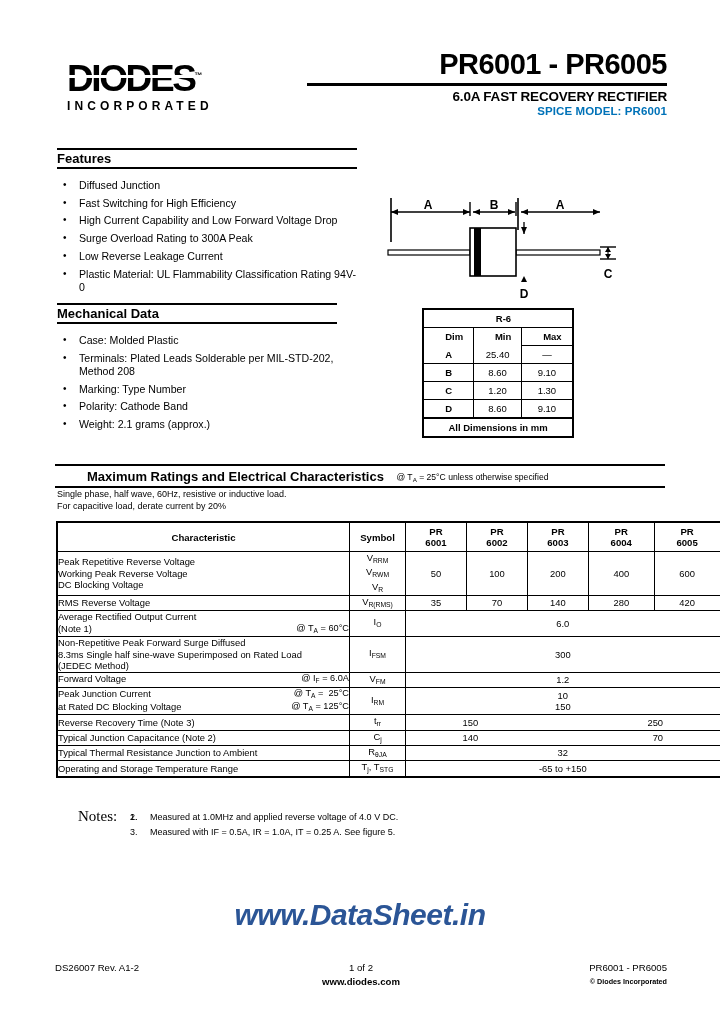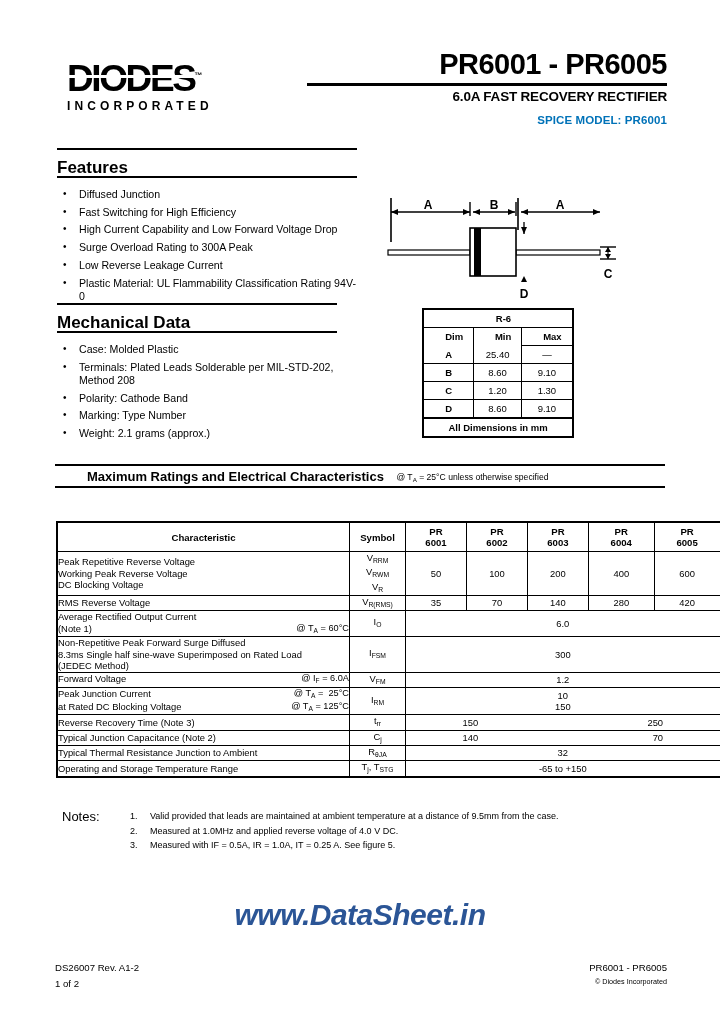--- a/index.html
+++ b/index.html
@@ -88,35 +88,35 @@
   .subtitle {
     font-size: 13.5px;
     font-weight: bold;
     letter-spacing: -0.2px;
     line-height: 16px;
   }
   .spice {
     font-size: 11.5px;
     font-weight: bold;
     color: #0072b8;
-    margin-top: 9px;
+    margin-top: 0;
     letter-spacing: 0.1px;
   }
 
   
   .section {
     position: absolute;
   }
   .sec-head {
-    font-size: 17px;
+    font-size: 13px;
     font-weight: bold;
     padding-bottom: 1px;
     border-top: 2px solid #000;
     border-bottom: 2px solid #000;
-    padding-top: 10px;
+    padding-top: 1px;
     line-height: 15px;
   }
 
   ul.bullets {
     list-style: none;
     margin: 10px 0 0 0;
     padding: 0;
   }
   ul.bullets li {
     position: relative;
@@ -253,22 +253,23 @@
   
   .notes {
     position: absolute;
     left: 62px; top: 810px;
     width: 600px;
     font-size: 9px;
     line-height: 13.5px;
   }
   .notes .nlabel {
     position: absolute;
-    left: 0; top: 0;
-    font-size: 13px;
+    left: 16px; top: 0;
+    font-size: 15px;
+    font-family: Liberation Serif, serif;
   }
   .notes ol {
     margin: 0 0 0 68px;
     padding: 0;
     list-style: none;
   }
   .notes ol li {
     position: relative;
     padding-left: 20px;
     margin-bottom: 1px;
@@ -293,26 +294,26 @@
 
   
   .footer {
     position: absolute;
     left: 55px; top: 962px;
     width: 612px;
     font-size: 9.6px;
   }
   .footer .f-left { position: absolute; left: 0; top: 0; }
   .footer .f-center {
-    position: absolute; left: 0; top: 16px;
-    width: 612px; text-align: left;
+    position: absolute; left: 0; top: 0;
+    width: 612px; text-align: center;
   }
   .footer .f-center .url { font-weight: bold; display: block; margin-top: 3px; }
   .footer .f-right { position: absolute; right: 0; top: 0; text-align: right; }
-  .footer .f-right .copy { font-size: 7.2px; display: block; margin-top: 4px; }
+  .footer .f-right .copy { font-size: 7.2px; display: block; margin-top: 4px; font-weight: bold; }
 </style>
 </head>
 <body>
 
 <div class="page">
 
   <div class="header">
     <div class="logo-block">
       <div class="logo-word">
         <span>DIODES</span><span class="tm">™</span>
@@ -339,22 +340,22 @@
       <li>Low Reverse Leakage Current</li>
       <li>Plastic Material: UL Flammability Classification Rating 94V-0</li>
     </ul>
   </div>
 
   <div class="section" style="left:57px; top:303px; width:280px;">
     <div class="sec-head">Mechanical Data</div>
     <ul class="bullets">
       <li>Case: Molded Plastic</li>
       <li>Terminals: Plated Leads Solderable per MIL-STD-202, Method 208</li>
+      <li>Marking: Type Number</li>
       <li>Polarity: Cathode Band</li>
-      <li>Marking: Type Number</li>
       <li>Weight: 2.1 grams (approx.)</li>
     </ul>
   </div>
 
   <div class="pkg">
     <svg width="250" height="115" viewBox="0 0 250 115">
 
       <line x1="13" y1="8" x2="13" y2="52" stroke="#000" stroke-width="1.6"></line>
       <line x1="92" y1="12" x2="92" y2="26" stroke="#000" stroke-width="1.4"></line>
       <line x1="138" y1="12" x2="138" y2="26" stroke="#000" stroke-width="1.4"></line>
@@ -428,20 +429,24 @@
     </tr>
     <tr>
       <td colspan="3" class="allrow">All Dimensions in mm</td>
     </tr>
   </tbody>
     </table>
 
   <div class="ratings-head">
     <span class="rt-title">Maximum Ratings and Electrical Characteristics</span>
     <span class="rt-cond">@ T<sub>A</sub> = 25°C unless otherwise specified</span>
+  </div>
+  <div class="cond-note">
+    <div>Single phase, half wave, 60Hz, resistive or inductive load.</div>
+    <div>For capacitive load, derate current by 20%</div>
   </div>
 
   <table class="main">
     <colgroup>
       <col style="width:240px">
       <col style="width:46px">
       <col style="width:50px">
       <col style="width:50px">
       <col style="width:50px">
       <col style="width:54px">
@@ -590,32 +595,33 @@
       <td class="symbol">T<sub>j</sub>, T<sub>STG</sub></td>
       <td class="val" colspan="5">-65 to +150</td>
       <td class="unit">°C</td>
     </tr>
   </tbody>
     </table>
 
   <div class="notes">
     <div class="nlabel">Notes:</div>
     <ol>
-      <li><span class="num">1.</span><span>Valid provided that leads are maintained at ambient temperature at a distance of 9.5mm from the case.</span></li>
+      <li><span class="num">1.</span></li>
       <li><span class="num">2.</span><span>Measured at 1.0MHz and applied reverse voltage of 4.0 V DC.</span></li>
       <li><span class="num">3.</span><span>Measured with IF = 0.5A, IR = 1.0A, IT = 0.25 A. See figure 5.</span></li>
     </ol>
   </div>
 
   <div class="watermark">www.DataSheet.in</div>
 
   <div class="footer">
     <div class="f-left">DS26007 Rev. A1-2</div>
     <div class="f-center">
       <span>1 of 2</span>
+      <span class="url">www.diodes.com</span>
     </div>
     <div class="f-right">
       <span>PR6001 - PR6005</span>
       <span class="copy">© Diodes Incorporated</span>
     </div>
   </div>
 
 </div>
 
 </body></html>

